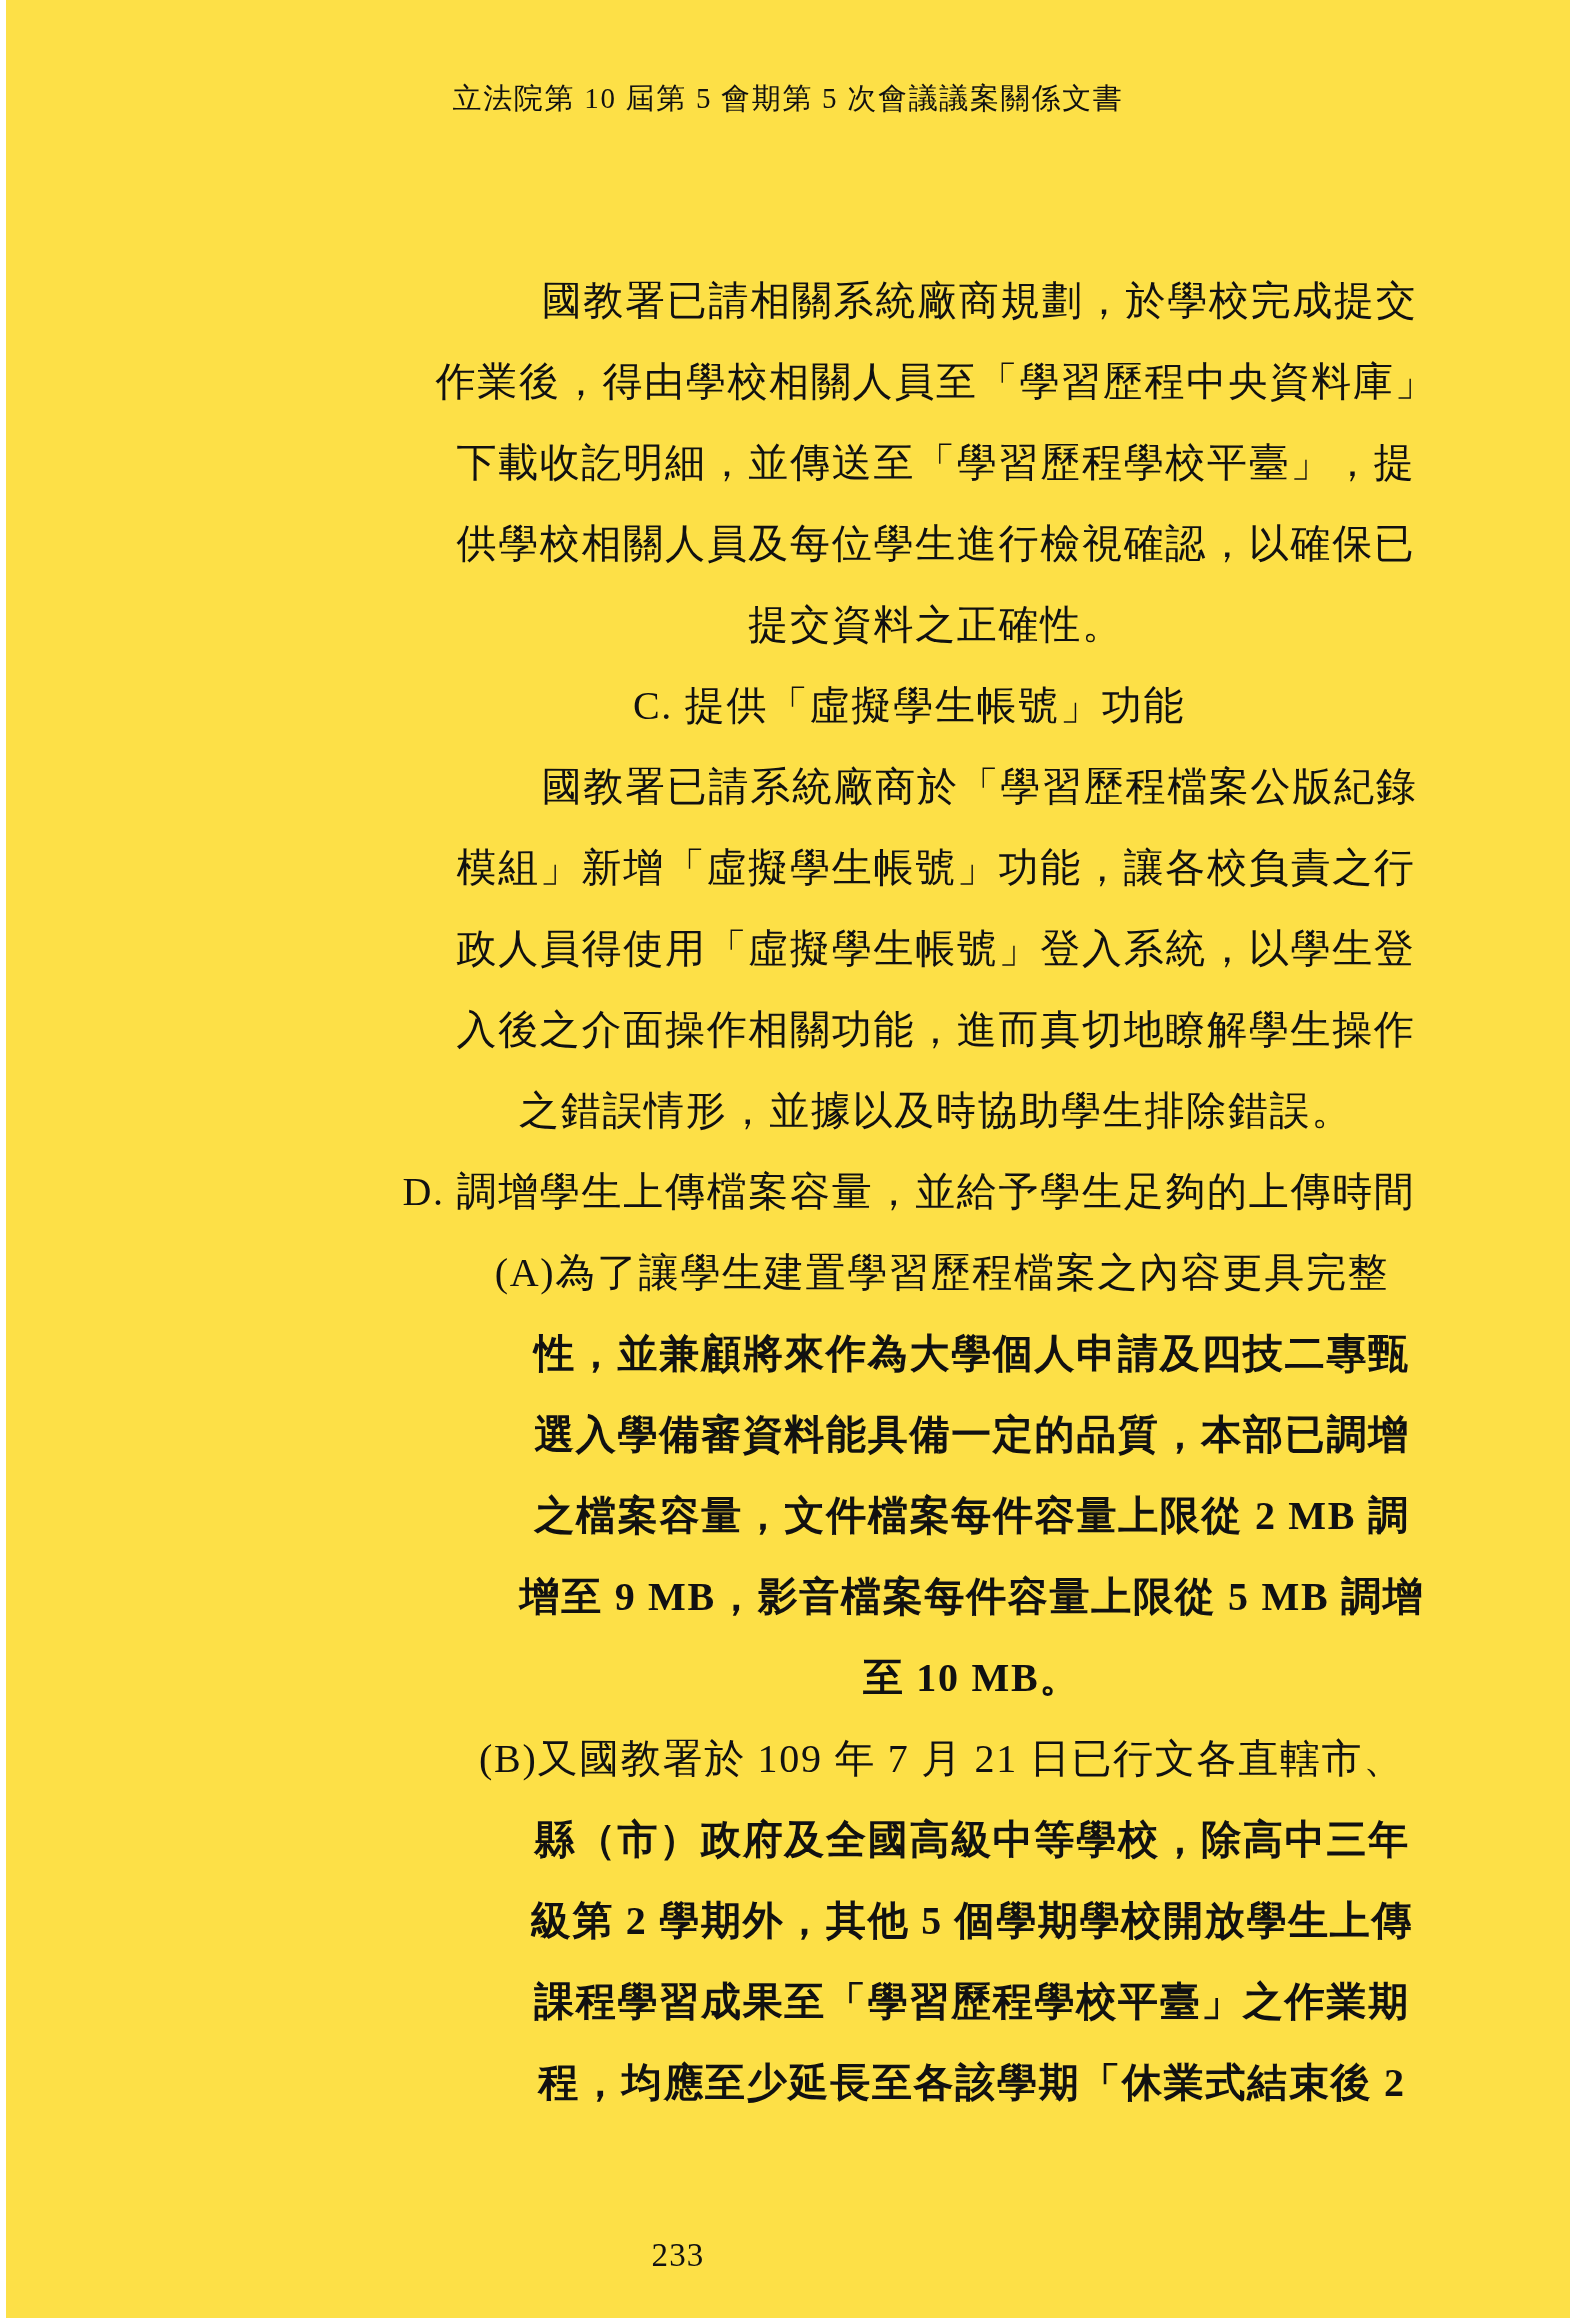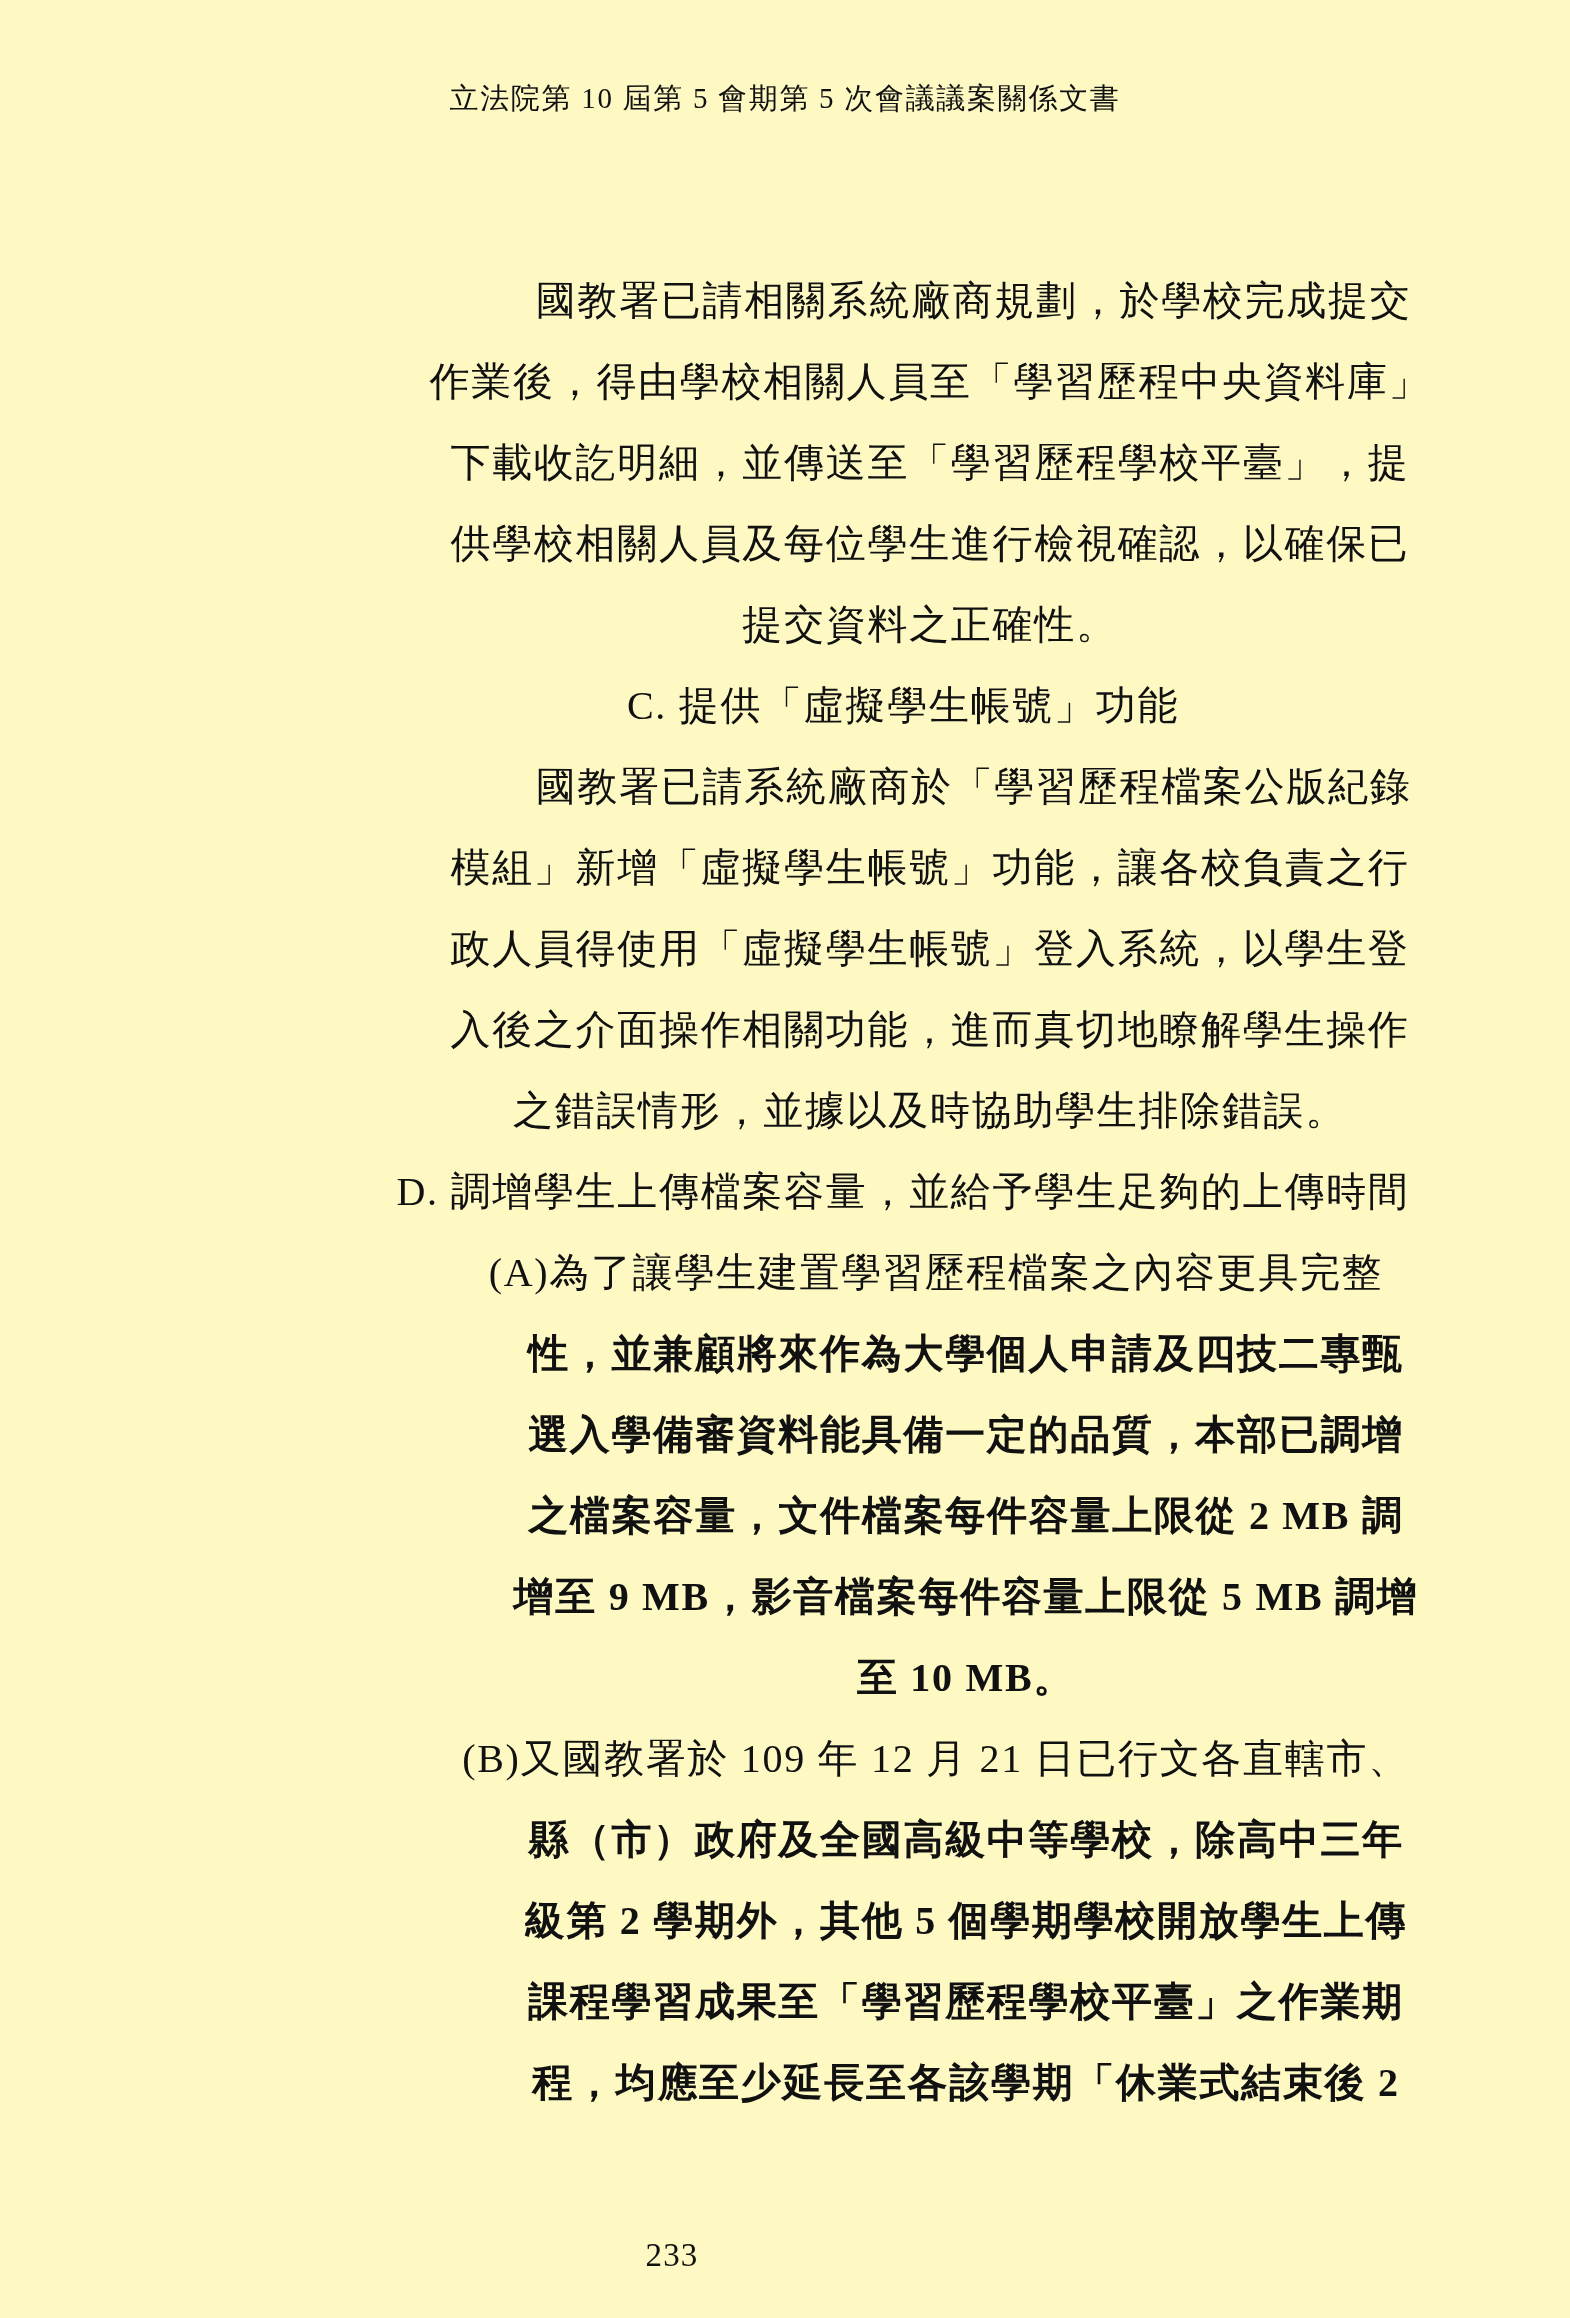--- a/index.html
+++ b/index.html
@@ -11,21 +11,22 @@
     height: 2319px;
     background: #ffffff;
     position: relative;
     color: #111111;
     font-family: "Liberation Serif", "DejaVu Serif", serif;
     overflow: hidden;
   }
   .page {
     position: absolute;
     inset: 0;
-    background: #fef9c3;
+    background: #fde047;
+    margin-left: 6px;
   }
   .doc-header {
     position: absolute;
     top: 77px;
     left: 0;
     width: 100%;
     text-align: center;
     font-size: 29px;
     line-height: 43px;
     letter-spacing: 1.7px;
@@ -81,21 +82,21 @@
     <div class="line para">政人員得使用「虛擬學生帳號」登入系統，以學生登</div>
     <div class="line para">入後之介面操作相關功能，進而真切地瞭解學生操作</div>
     <div class="line para">之錯誤情形，並據以及時協助學生排除錯誤。</div>
     <div class="line item">D. 調增學生上傳檔案容量，並給予學生足夠的上傳時間</div>
     <div class="line sub">(A)為了讓學生建置學習歷程檔案之內容更具完整</div>
     <div class="line sub-cont">性，並兼顧將來作為大學個人申請及四技二專甄</div>
     <div class="line sub-cont">選入學備審資料能具備一定的品質，本部已調增</div>
     <div class="line sub-cont">之檔案容量，文件檔案每件容量上限從 2 MB 調</div>
     <div class="line sub-cont">增至 9 MB，影音檔案每件容量上限從 5 MB 調增</div>
     <div class="line sub-cont">至 10 MB。</div>
-    <div class="line sub">(B)又國教署於 109 年 12 月 21 日已行文各直轄市、</div>
+    <div class="line sub">(B)又國教署於 109 年 7 月 21 日已行文各直轄市、</div>
     <div class="line sub-cont">縣（市）政府及全國高級中等學校，除高中三年</div>
     <div class="line sub-cont">級第 2 學期外，其他 5 個學期學校開放學生上傳</div>
     <div class="line sub-cont">課程學習成果至「學習歷程學校平臺」之作業期</div>
     <div class="line sub-cont">程，均應至少延長至各該學期「休業式結束後 2</div>
   </main>
 
   <div class="page-number">233</div>
 
 </div>
 

